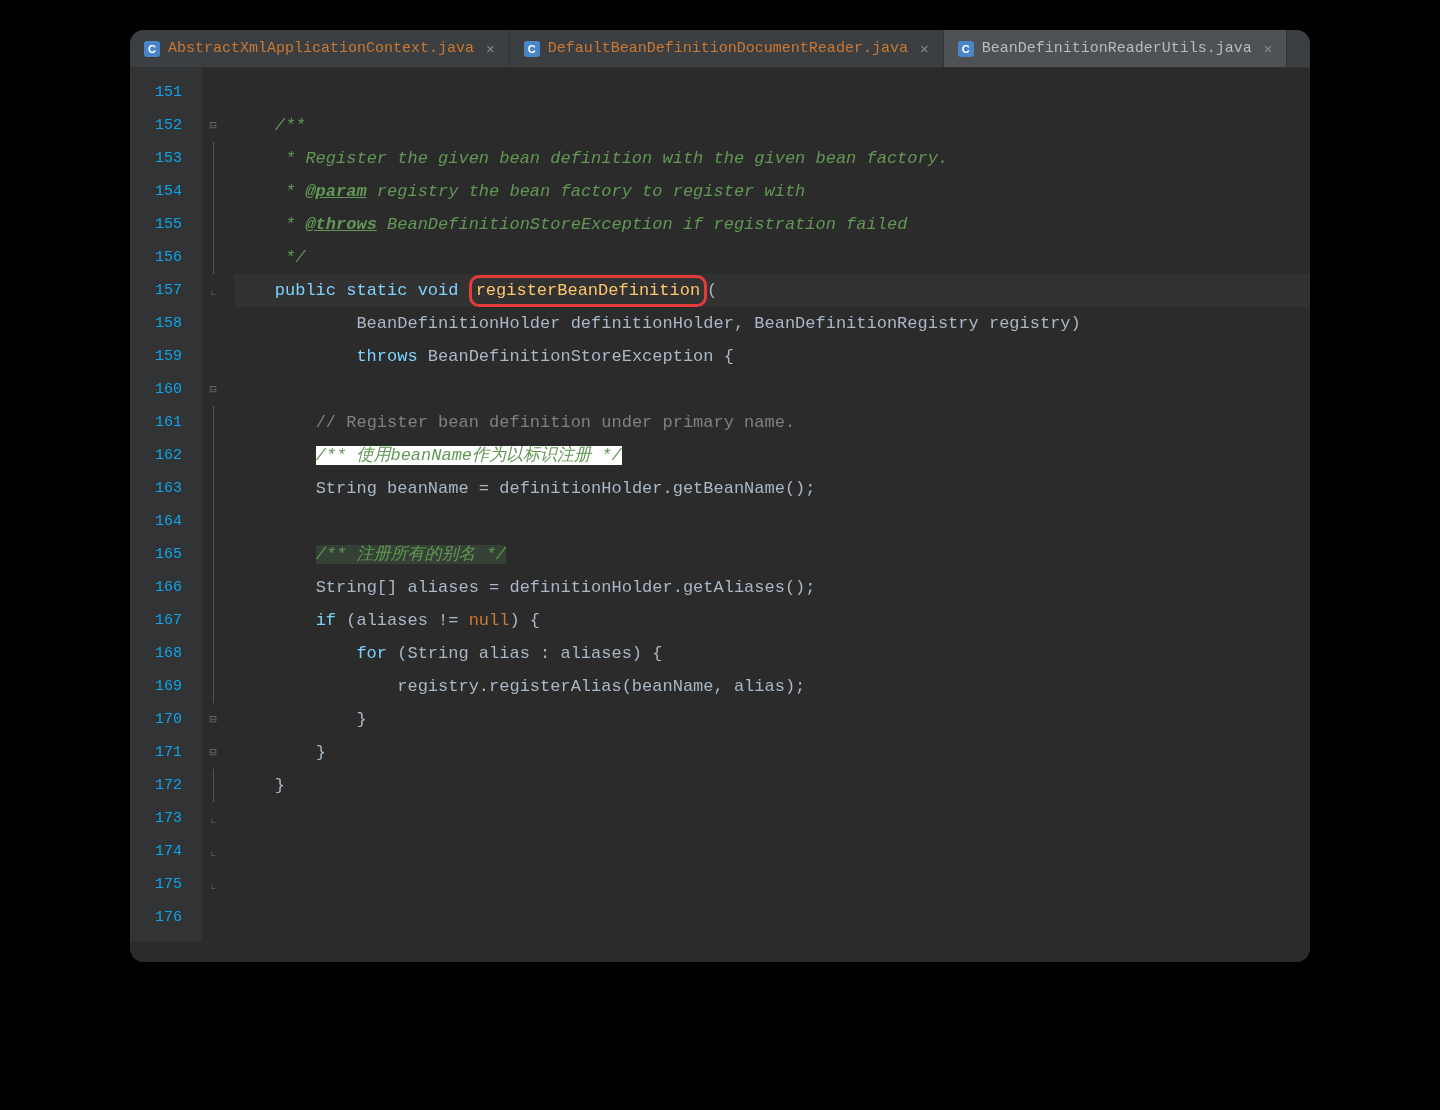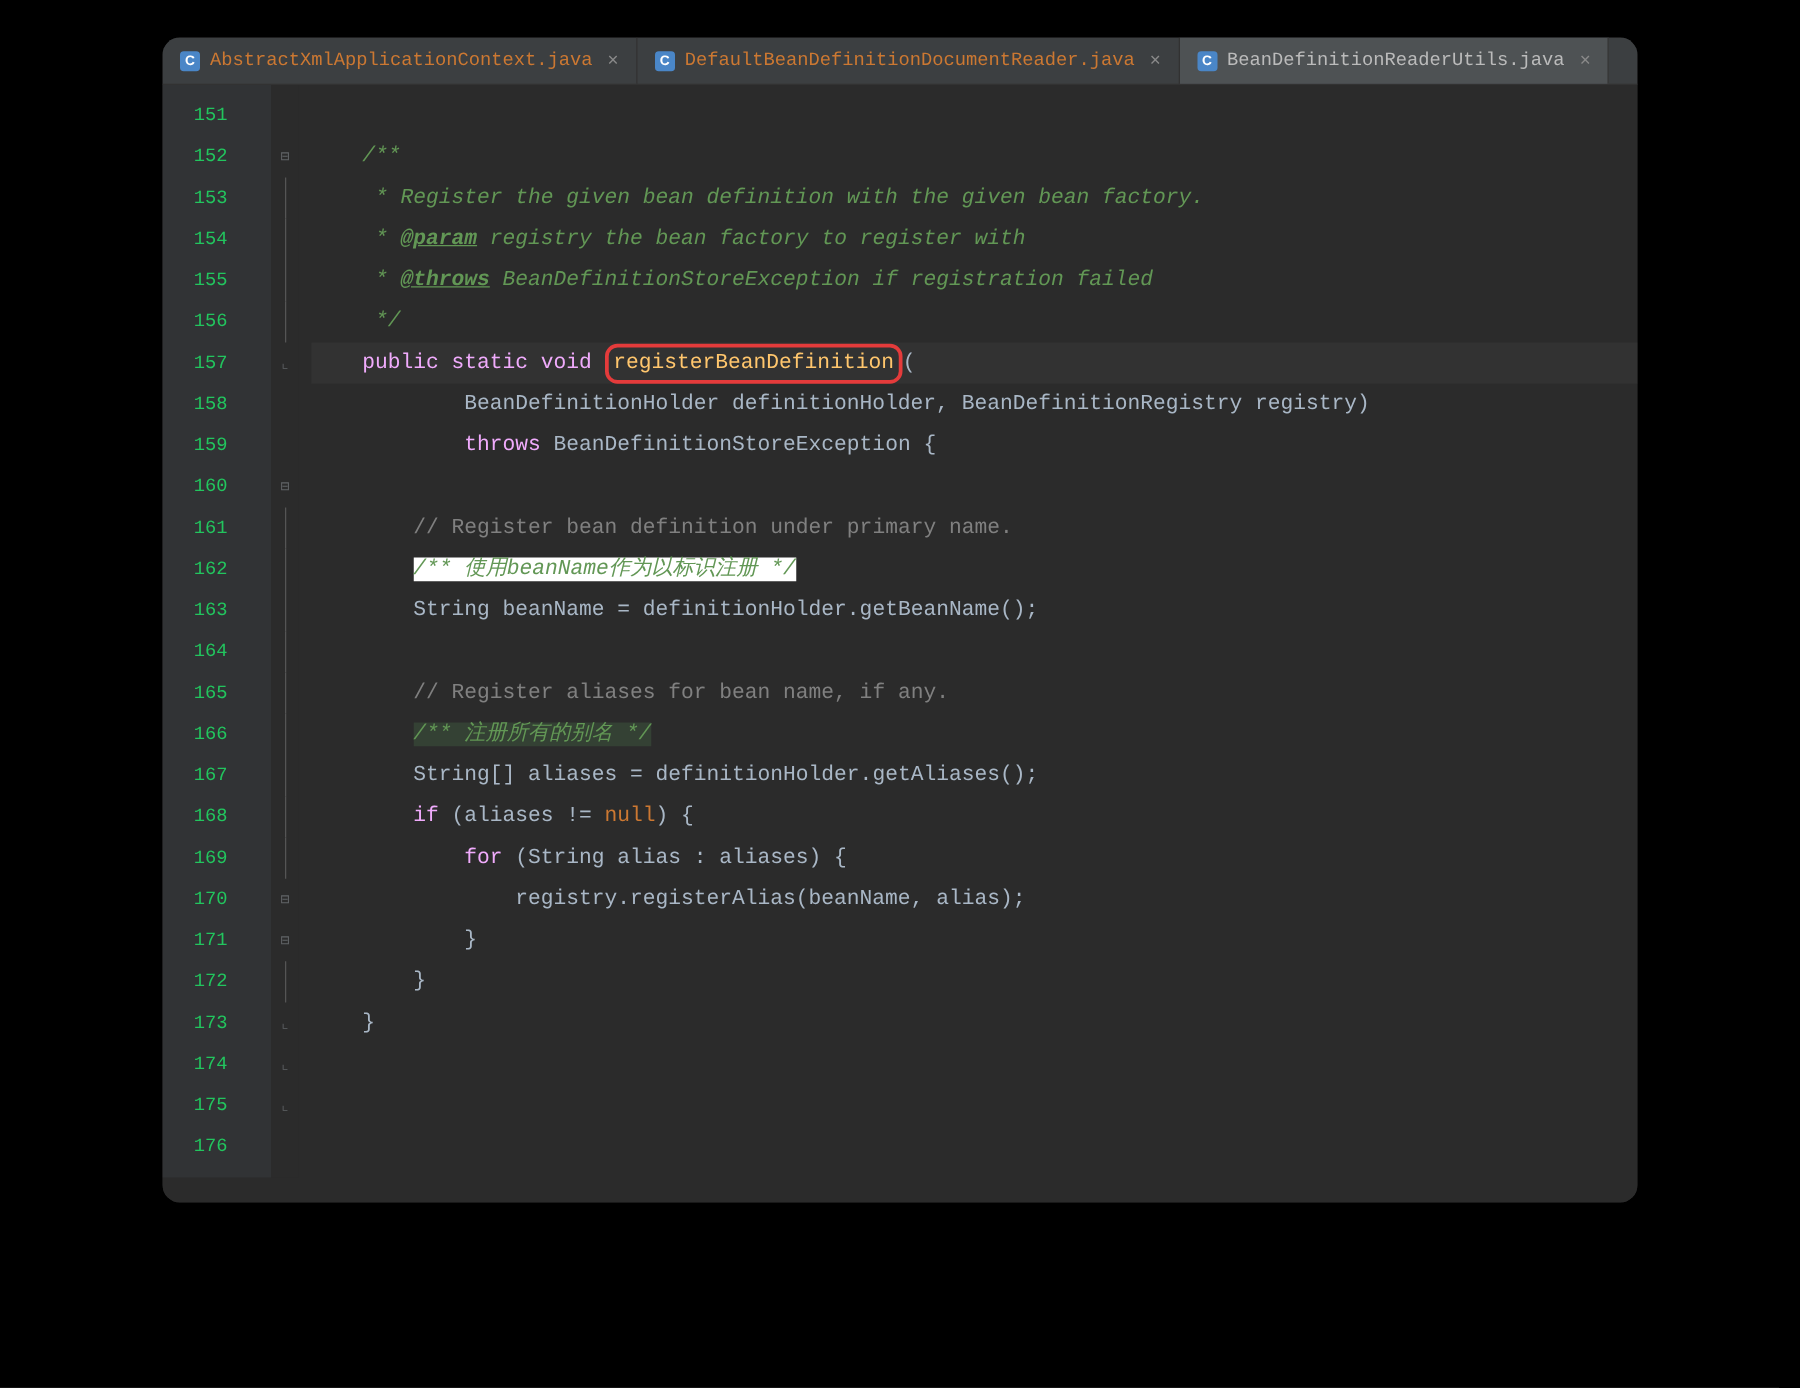--- a/index.html
+++ b/index.html
@@ -61,23 +61,23 @@
   margin-left: 4px;
   font-family: sans-serif;
 }
 .code-area {
   display: flex;
   background: #2b2b2b;
   padding-bottom: 20px;
 }
 .gutter {
   background: #313335;
-  padding: 8px 15px;
+  padding: 8px 0;
   text-align: right;
-  color: #22c55e;
+  color: #0ea5e9;
   font-size: 15px;
   user-select: none;
   min-width: 72px;
 }
 .gutter .ln {
   height: 33px;
   line-height: 33px;
   padding: 0 20px 0 10px;
   position: relative;
 }
@@ -113,21 +113,21 @@
 .code .line {
   height: 33px;
   line-height: 33px;
   white-space: pre;
   position: relative;
 }
 .code .line.hl { background: #323232; }
 .c-comment { color: #808080; }
 .c-doc { color: #629755; font-style: italic; }
 .c-doctag { color: #629755; font-style: italic; text-decoration: underline; font-weight: bold; }
-.c-kw { color: #f0abfc; }
+.c-kw { color: #7dd3fc; }
 .c-method { color: #ffc66d; }
 .c-text { color: #a9b7c6; }
 .c-paren { color: #a9b7c6; }
 .c-null { color: #cc7832; }
 .c-doccn { color: #629755; font-style: italic; }
 .red-box {
   border: 3px solid #e43b3b;
   border-radius: 10px;
   padding: 0 4px;
   display: inline-block;
@@ -225,21 +225,20 @@
       <div class="line">    <span class="c-doc"> * </span><span class="c-doctag">@throws</span><span class="c-doc"> BeanDefinitionStoreException if registration failed</span></div>
       <div class="line">    <span class="c-doc"> */</span></div>
       <div class="line hl">    <span class="c-kw">public static void</span> <span class="red-box"><span class="c-method">registerBeanDefinition</span></span><span class="c-paren">(</span></div>
       <div class="line">            <span class="c-text">BeanDefinitionHolder definitionHolder, BeanDefinitionRegistry registry)</span></div>
       <div class="line">            <span class="c-kw">throws</span><span class="c-text"> BeanDefinitionStoreException {</span></div>
       <div class="line"> </div>
       <div class="line">        <span class="c-comment">// Register bean definition under primary name.</span></div>
       <div class="line">        <span style="background:#ffffff;"><span class="c-doc">/** </span><span class="c-doccn">使用beanName作为以标识注册</span><span class="c-doc"> */</span></span></div>
       <div class="line">        <span class="c-text">String beanName = definitionHolder.getBeanName();</span></div>
       <div class="line"> </div>
-      <div class="line">        <span class="c-comment">// Register aliases for bean name, if any.</span></div>
       <div class="line">        <span style="background:#344134;"><span class="c-doc">/** </span><span class="c-doccn">注册所有的别名</span><span class="c-doc"> */</span></span></div>
       <div class="line">        <span class="c-text">String[] aliases = definitionHolder.getAliases();</span></div>
       <div class="line">        <span class="c-kw">if</span><span class="c-text"> (aliases != </span><span class="c-null">null</span><span class="c-text">) {</span></div>
       <div class="line">            <span class="c-kw">for</span><span class="c-text"> (String alias : aliases) {</span></div>
       <div class="line">                <span class="c-text">registry.registerAlias(beanName, alias);</span></div>
       <div class="line">            <span class="c-text">}</span></div>
       <div class="line">        <span class="c-text">}</span></div>
       <div class="line">    <span class="c-text">}</span></div>
       <div class="line"> </div>
     </div>

